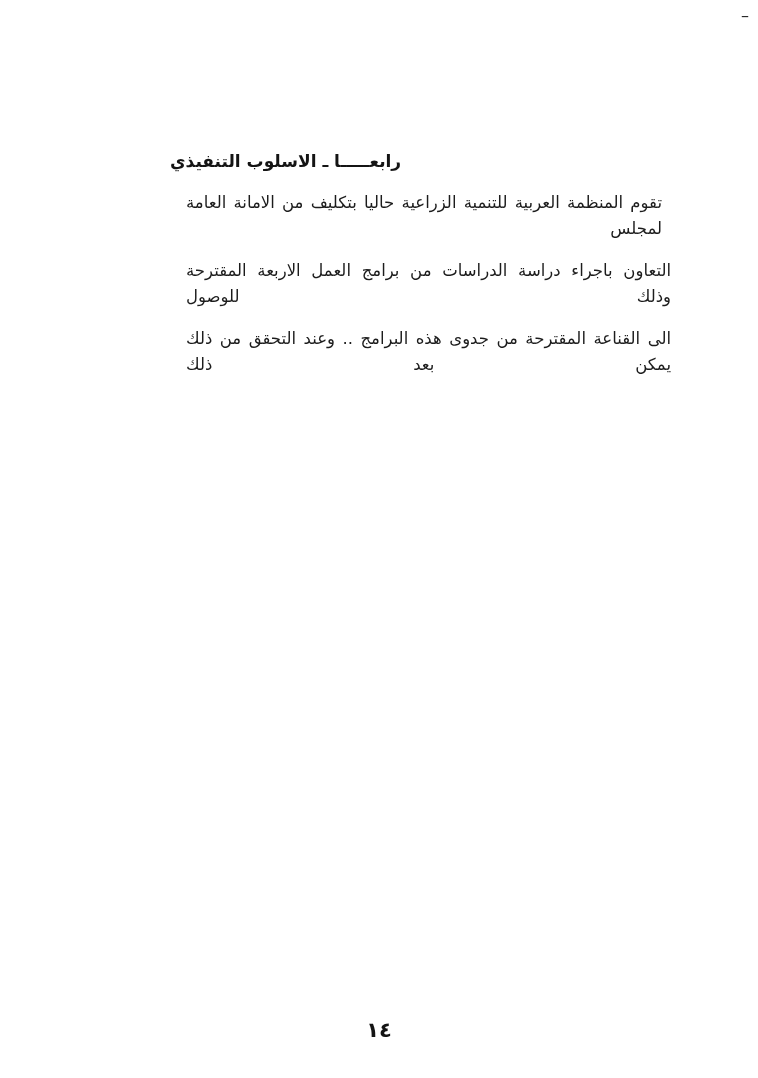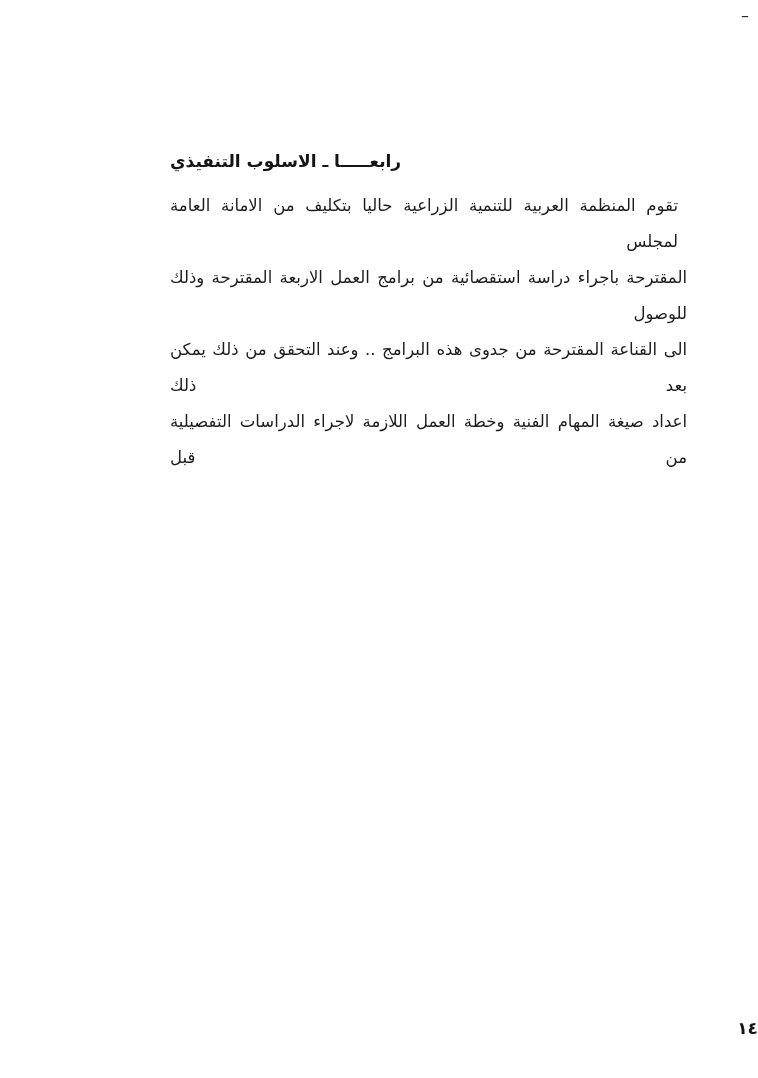--- a/index.html
+++ b/index.html
@@ -35,64 +35,63 @@
   }
   .heading {
     margin: 0 0 14px 0;
     text-align: left;
     font-size: 17px;
     font-weight: bold;
     line-height: 26px;
     color: #141414;
   }
   .line {
-    margin: 0;
+    margin: 16px;
     font-size: 16.5px;
-    line-height: 36px;
+    line-height: 26px;
     color: #1c1c1c;
     text-align: justify;
     text-align-last: justify;
     word-spacing: 1px;
   }
   .line.first {
     padding-right: 9px;
   }
   .line.last {
     text-align: right;
     text-align-last: right;
   }
   .page-number {
     position: absolute;
     left: 0;
     right: 0;
     top: 1018px;
-    text-align: right;
-    font-size: 17px;
+    text-align: center;
+    font-size: 21px;
     font-weight: bold;
     color: #141414;
     direction: rtl;
   }
 </style>
 </head>
 <body>
 
 <div class="sheet">
 
   <div class="top-dash">–</div>
 
   <div class="content">
 
     <h1 class="heading">رابعـــــا ـ الاسلوب التنفيذي</h1>
 
     <p class="line first">تقوم المنظمة العربية للتنمية الزراعية حاليا بتكليف من الامانة العامة لمجلس</p>
 
-    <p class="line">المقترحة باجراء دراسة استقصائية من برامج العمل الاربعة المقترحة وذلك للوصول</p>
+    <p class="line">التعاون باجراء دراسة الدراسات من برامج العمل الاربعة المقترحة وذلك للوصول</p>
 
     <p class="line">الى القناعة المقترحة من جدوى هذه البرامج .. وعند التحقق من ذلك يمكن بعد ذلك</p>
 
-    <p class="line">اعداد صيغة المهام الفنية وخطة العمل اللازمة لاجراء الدراسات التفصيلية من قبل</p>
 
 
   </div>
 
   <div class="page-number">١٤</div>
 
 </div>
 
 </body></html>

